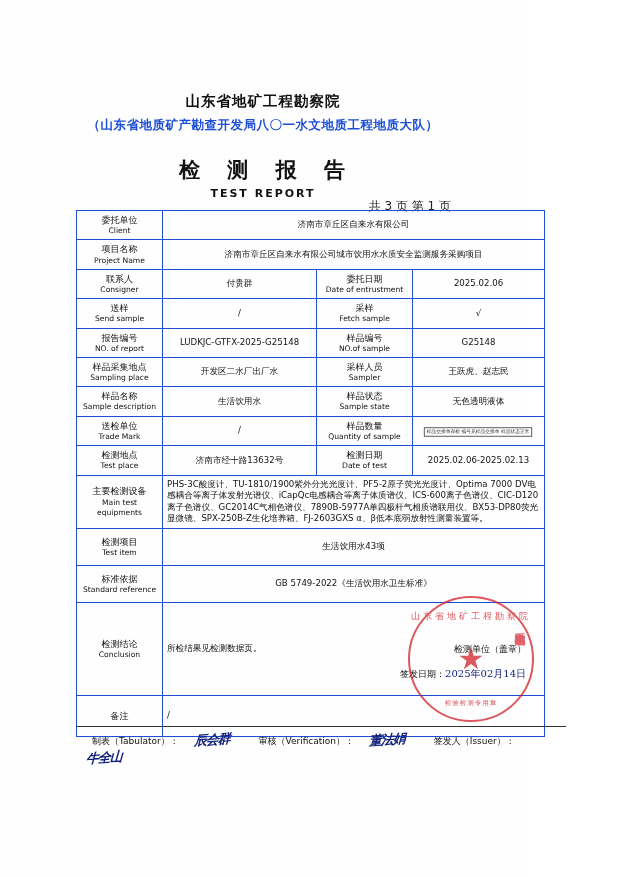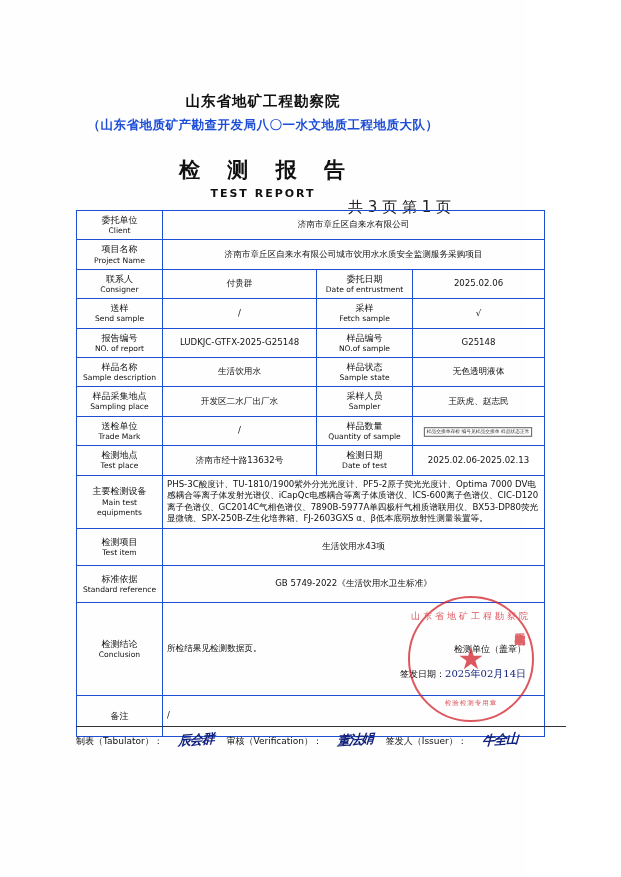--- a/index.html
+++ b/index.html
@@ -52,21 +52,21 @@
     font-size: 11px;
     font-weight: bold;
     letter-spacing: 2px;
     margin-top: 3px;
     color: #111;
   }
   .page-count {
     position: absolute;
     right: 75px;
     top: 198px;
-    font-size: 15px;
+    font-size: 12px;
     color: #222;
   }
   
   table.main {
     position: absolute;
     left: 76px;
     top: 210px;
     width: 468px;
     border-collapse: collapse;
     table-layout: fixed;
@@ -132,21 +132,21 @@
   }
   
   .footer {
     position: absolute;
     left: 76px;
     top: 731px;
     width: 490px;
     font-size: 9px;
     color: #111;
   }
-  .footer span.f-label { margin-right: 2px; }
+  .footer span.f-label { margin-right: 2px; margin-left: 16px; }
   .sig {
     font-family: "DejaVu Serif", "Liberation Serif", serif;
     color: #12217a;
     font-style: italic;
     font-weight: bold;
     font-size: 13px;
     letter-spacing: -1px;
     display: inline-block;
     transform: rotate(-4deg) skewX(-6deg);
     margin: 0 10px;
@@ -290,42 +290,42 @@
       <td class="val">LUDKJC-GTFX-2025-G25148</td>
       <td class="lbl">
         <span class="cn">样品编号</span>
         <span class="en">NO.of sample</span>
       </td>
       <td class="val">G25148</td>
     </tr>
 
     <tr>
       <td class="lbl">
+        <span class="cn">样品采集地点</span>
+        <span class="en">Sampling place</span>
+      </td>
+      <td class="val">开发区二水厂出厂水</td>
+      <td class="lbl">
+        <span class="cn">采样人员</span>
+        <span class="en">Sampler</span>
+      </td>
+      <td class="val">王跃虎、赵志民</td>
+    </tr>
+
+    <tr>
+      <td class="lbl">
         <span class="cn">样品名称</span>
         <span class="en">Sample description</span>
       </td>
       <td class="val">生活饮用水</td>
       <td class="lbl">
         <span class="cn">样品状态</span>
         <span class="en">Sample state</span>
       </td>
       <td class="val">无色透明液体</td>
-    </tr>
-
-    <tr>
-      <td class="lbl">
-        <span class="cn">样品采集地点</span>
-        <span class="en">Sampling place</span>
-      </td>
-      <td class="val">开发区二水厂出厂水</td>
-      <td class="lbl">
-        <span class="cn">采样人员</span>
-        <span class="en">Sampler</span>
-      </td>
-      <td class="val">王跃虎、赵志民</td>
     </tr>
 
     <tr>
       <td class="lbl">
         <span class="cn">送检单位</span>
         <span class="en">Trade Mark</span>
       </td>
       <td class="val">/</td>
       <td class="lbl">
         <span class="cn">样品数量</span>

